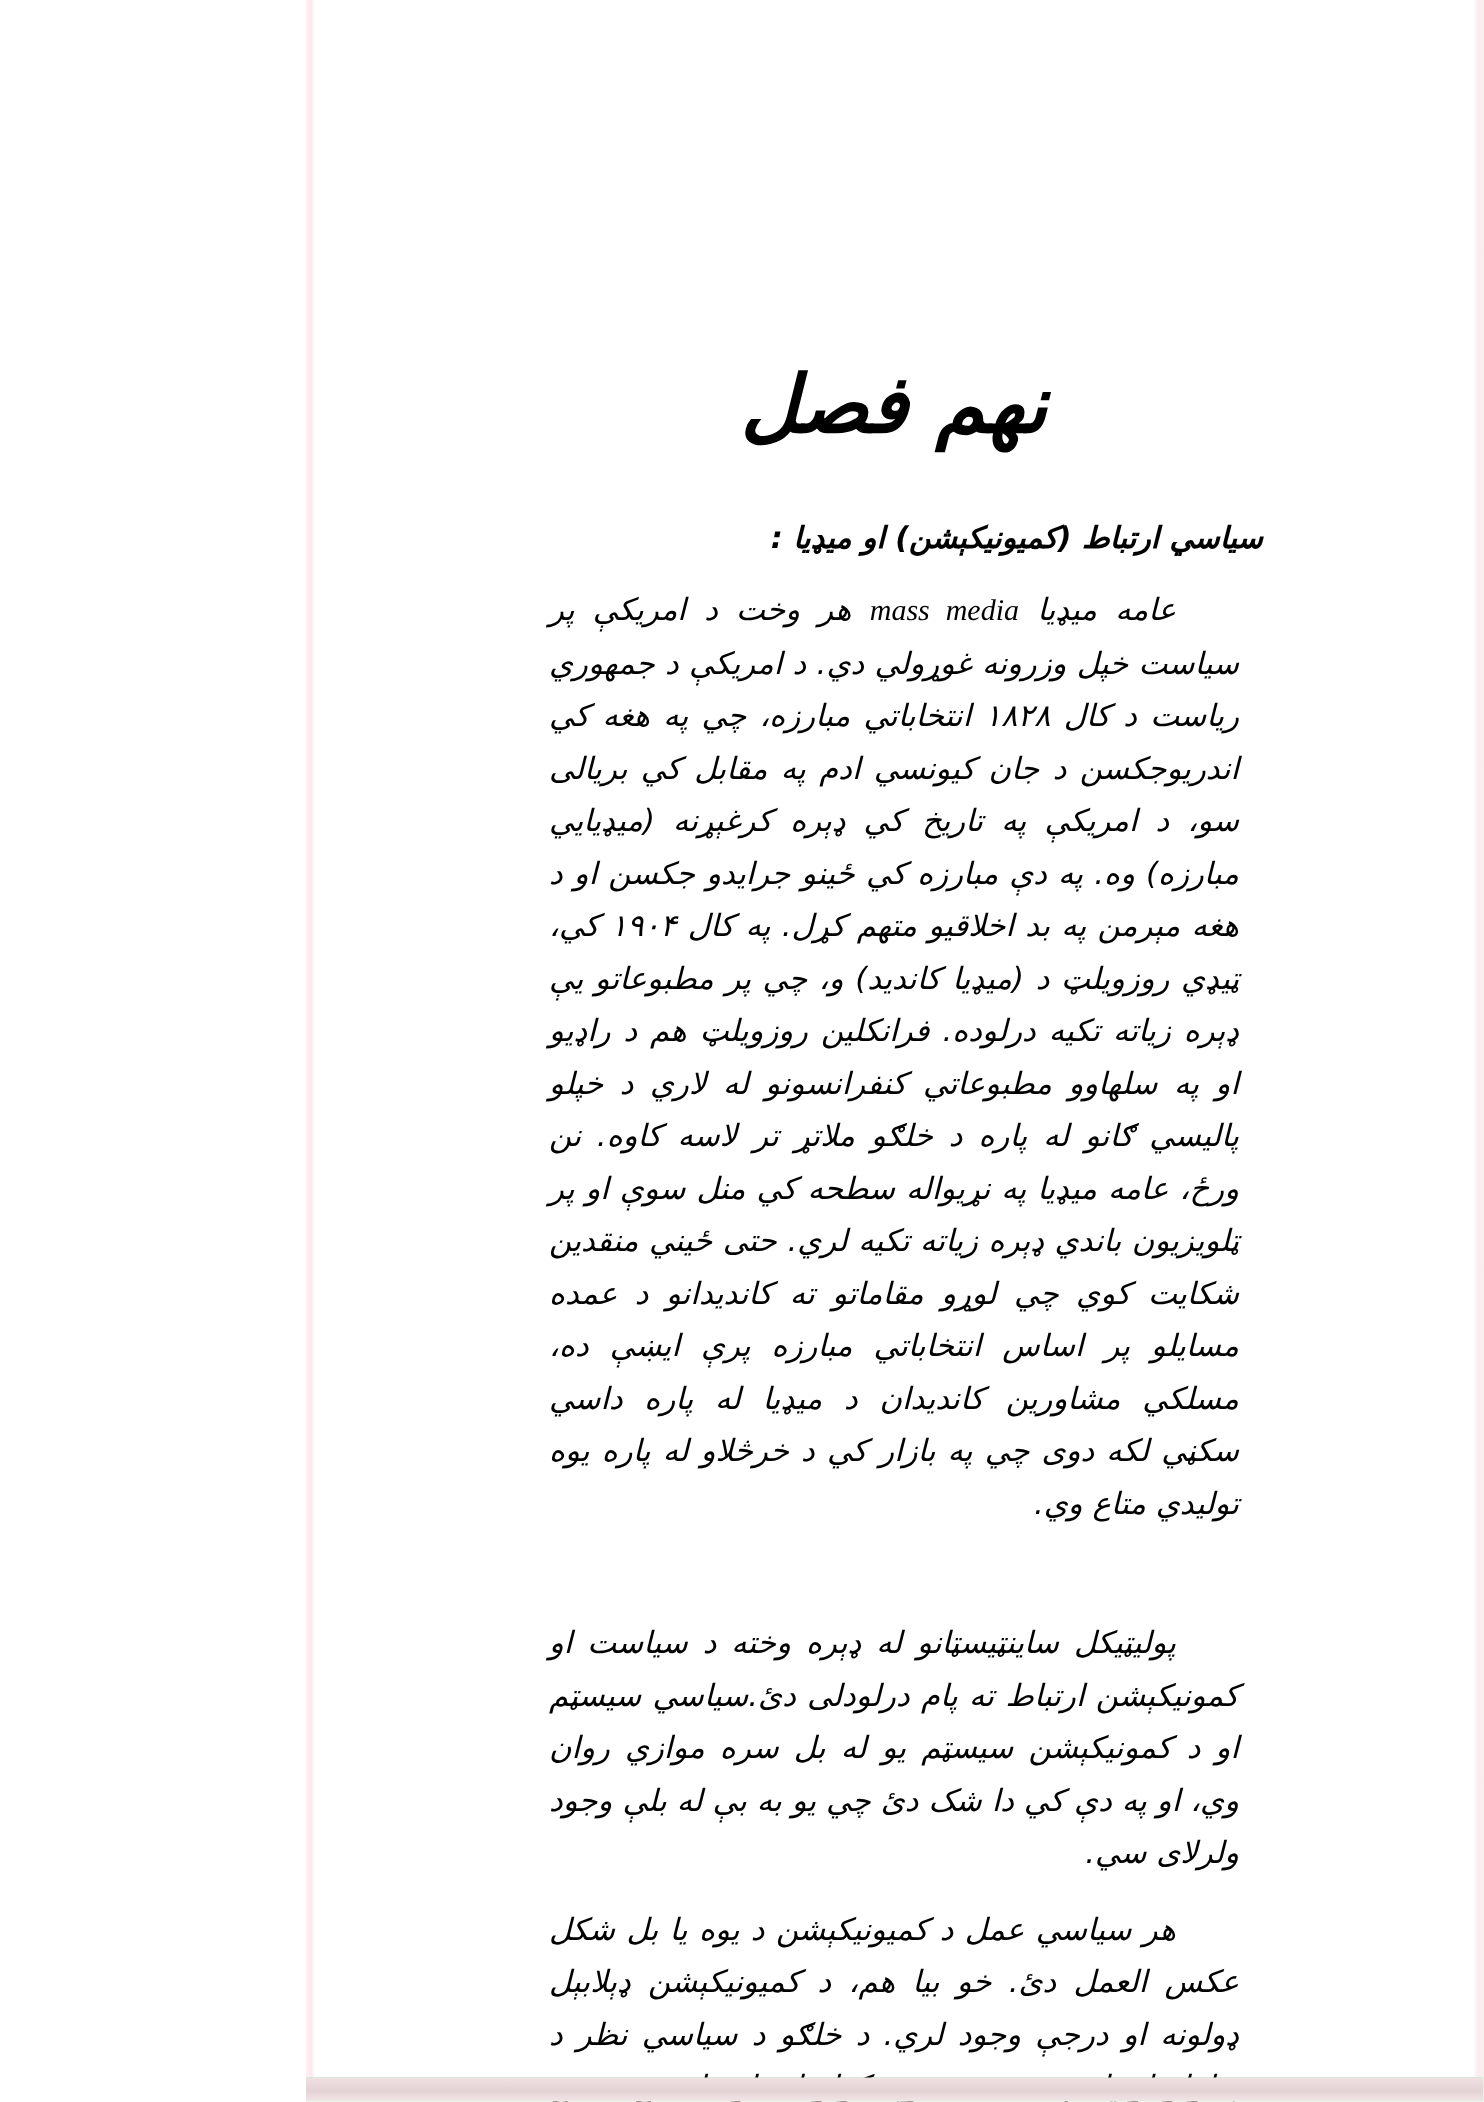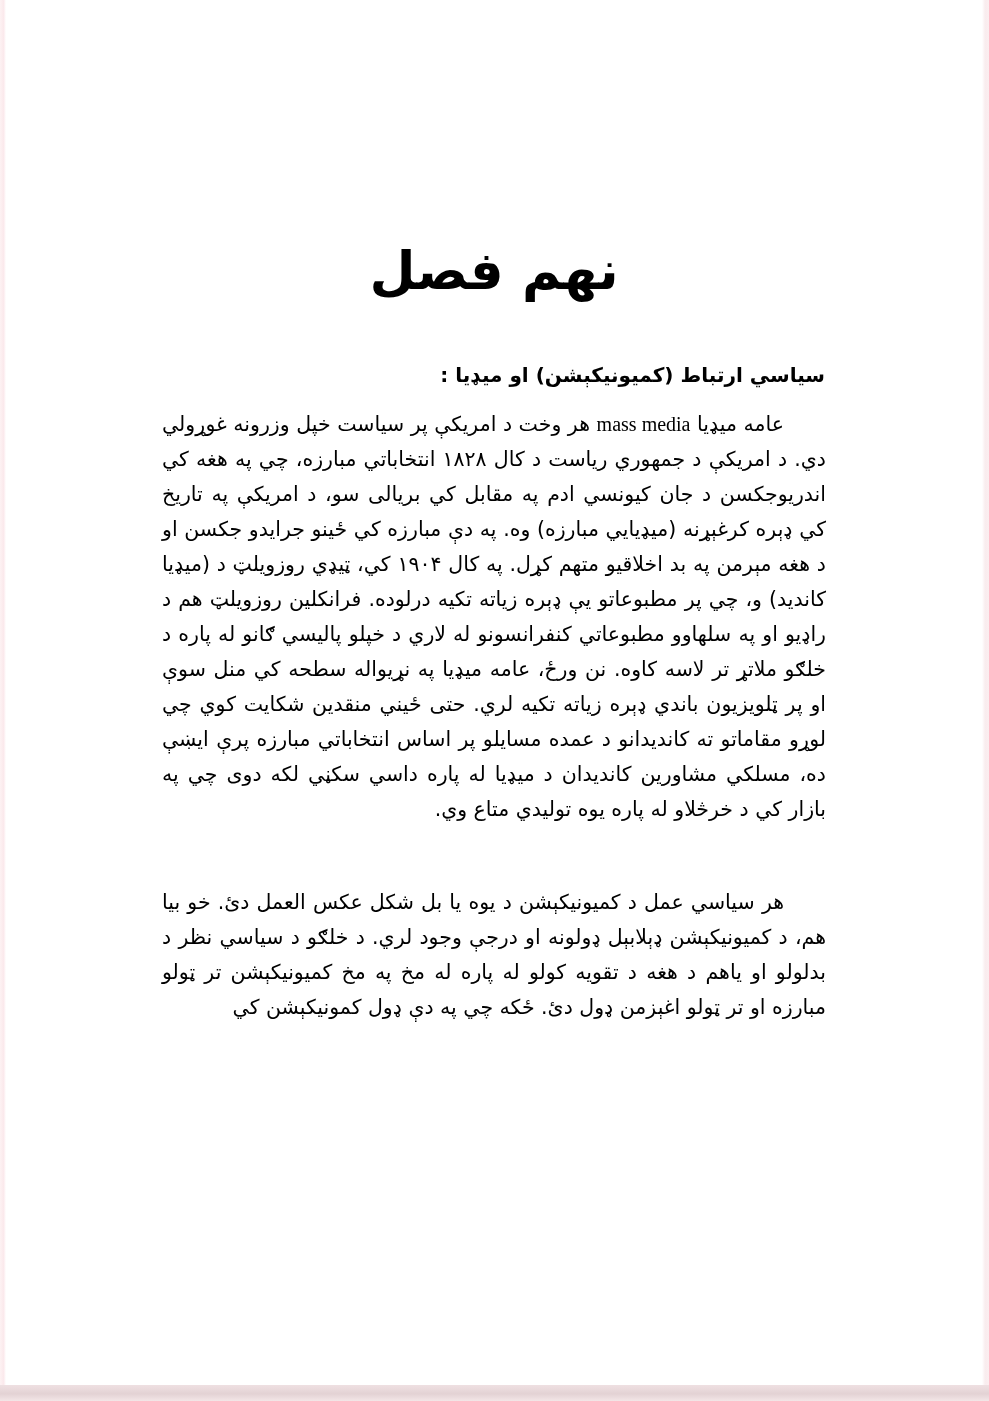--- a/index.html
+++ b/index.html
@@ -12,24 +12,25 @@
   body {
     width: 989px;
     height: 1401px;
     overflow: hidden;
     font-family: "DejaVu Sans", "Liberation Sans", sans-serif;
   }
 
   
   .scan-frame {
     position: relative;
-    width: 989px;
+    width: 785px;
     height: 1401px;
     background: #86efac;
     box-sizing: border-box;
+    font-style: italic;
   }
 
   .page-sheet {
     position: absolute;
     left: 6px;
     top: 0px;
     right: 7px;
     bottom: 16px;
     background: #ffffff;
     box-sizing: border-box;
@@ -78,21 +79,21 @@
     text-align: center;
     font-family: "DejaVu Sans", "Liberation Sans", sans-serif;
     font-weight: 700;
     font-size: 53px;
     line-height: 1.05;
     color: #000000;
     letter-spacing: 0.5px;
   }
 
   .section-heading {
-    margin: 17px;
+    margin: 0;
     font-family: "DejaVu Sans", "Liberation Sans", sans-serif;
     font-weight: 700;
     font-size: 20px;
     line-height: 1.5;
     color: #000000;
   }
 
   .heading-gap-1 { height: 44px; }
   .heading-gap-2 { height: 26px; }
 
@@ -129,20 +130,21 @@
 
       <div class="heading-gap-1"></div>
 
       <h2 class="section-heading">سياسي ارتباط (کميونيکېشن) او ميډيا :</h2>
 
       <p class="body-paragraph"><span>عامه ميډيا </span><span class="latin-inline">mass media</span><span> هر وخت د امريکې پر سياست خپل وزرونه غوړولي دي. د امريکې د جمهوري رياست د کال ۱۸۲۸ انتخاباتي مبارزه، چي په هغه کي اندريوجکسن د جان کيونسي ادم په مقابل کي بريالی سو، د امريکې په تاريخ کي ډېره کرغېړنه (ميډيايي مبارزه) وه. په دې مبارزه کي ځينو جرايدو جکسن او د هغه مېرمن په بد اخلاقيو متهم کړل. په کال ۱۹۰۴ کي، ټيډي روزويلټ د (ميډيا کانديد) و، چي پر مطبوعاتو يې ډېره زياته تکيه درلوده. فرانکلين روزويلټ هم د راډيو او په سلهاوو مطبوعاتي کنفرانسونو له لاري د خپلو پاليسي ګانو له پاره د خلګو ملاتړ تر لاسه کاوه. نن ورځ، عامه ميډيا په نړيواله سطحه کي منل سوې او پر ټلويزيون باندي ډېره زياته تکيه لري. حتی ځيني منقدين شکايت کوي چي لوړو مقاماتو ته کانديدانو د عمده مسايلو پر اساس انتخاباتي مبارزه پرې ايښې ده، مسلکي مشاورين کانديدان د ميډيا له پاره داسي سکڼي لکه دوی چي په بازار کي د خرڅلاو له پاره يوه توليدي متاع وي.</span></p>
 
       <div class="heading-gap-2"></div>
 
 
+      <p class="body-paragraph">پوليټيکل ساينټيسټانو له ډېره وخته د سياست او کمونيکېشن ارتباط ته پام درلودلی دئ.سياسي سيسټم او د کمونيکېشن سيسټم يو له بل سره موازي روان وي، او په دې کي دا شک دئ چي يو به بې له بلې وجود ولرلای سي.</p>
 
       <p class="body-paragraph">هر سياسي عمل د کميونيکېشن د يوه يا بل شکل عکس العمل دئ. خو بيا هم، د کميونيکېشن ډېلابېل ډولونه او درجې وجود لري. د خلګو د سياسي نظر د بدلولو او ياهم د هغه د تقويه کولو له پاره له مخ په مخ کميونيکېشن تر ټولو مبارزه او تر ټولو اغېزمن ډول دئ. ځکه چي په دې ډول کمونيکېشن کي</p>
 
     </div>
 
   </div>
 
   <div class="edge-strip-left"></div>
   <div class="edge-strip-right"></div>
   <div class="edge-shadow-bottom"></div>

